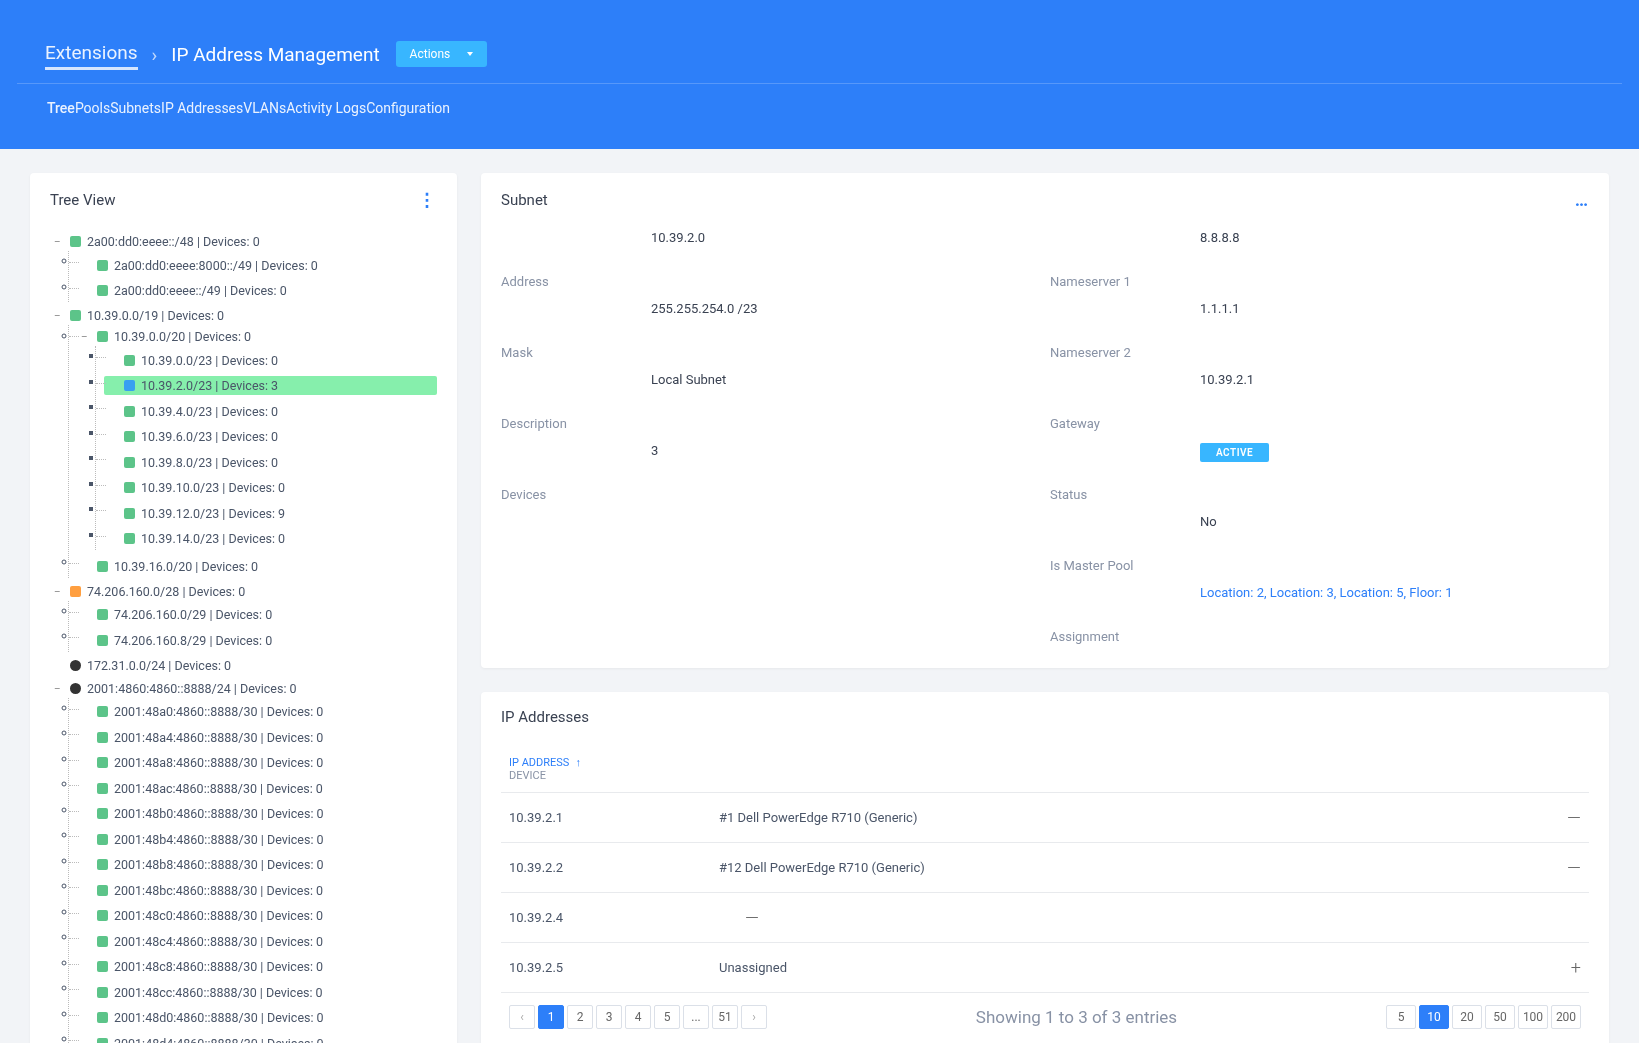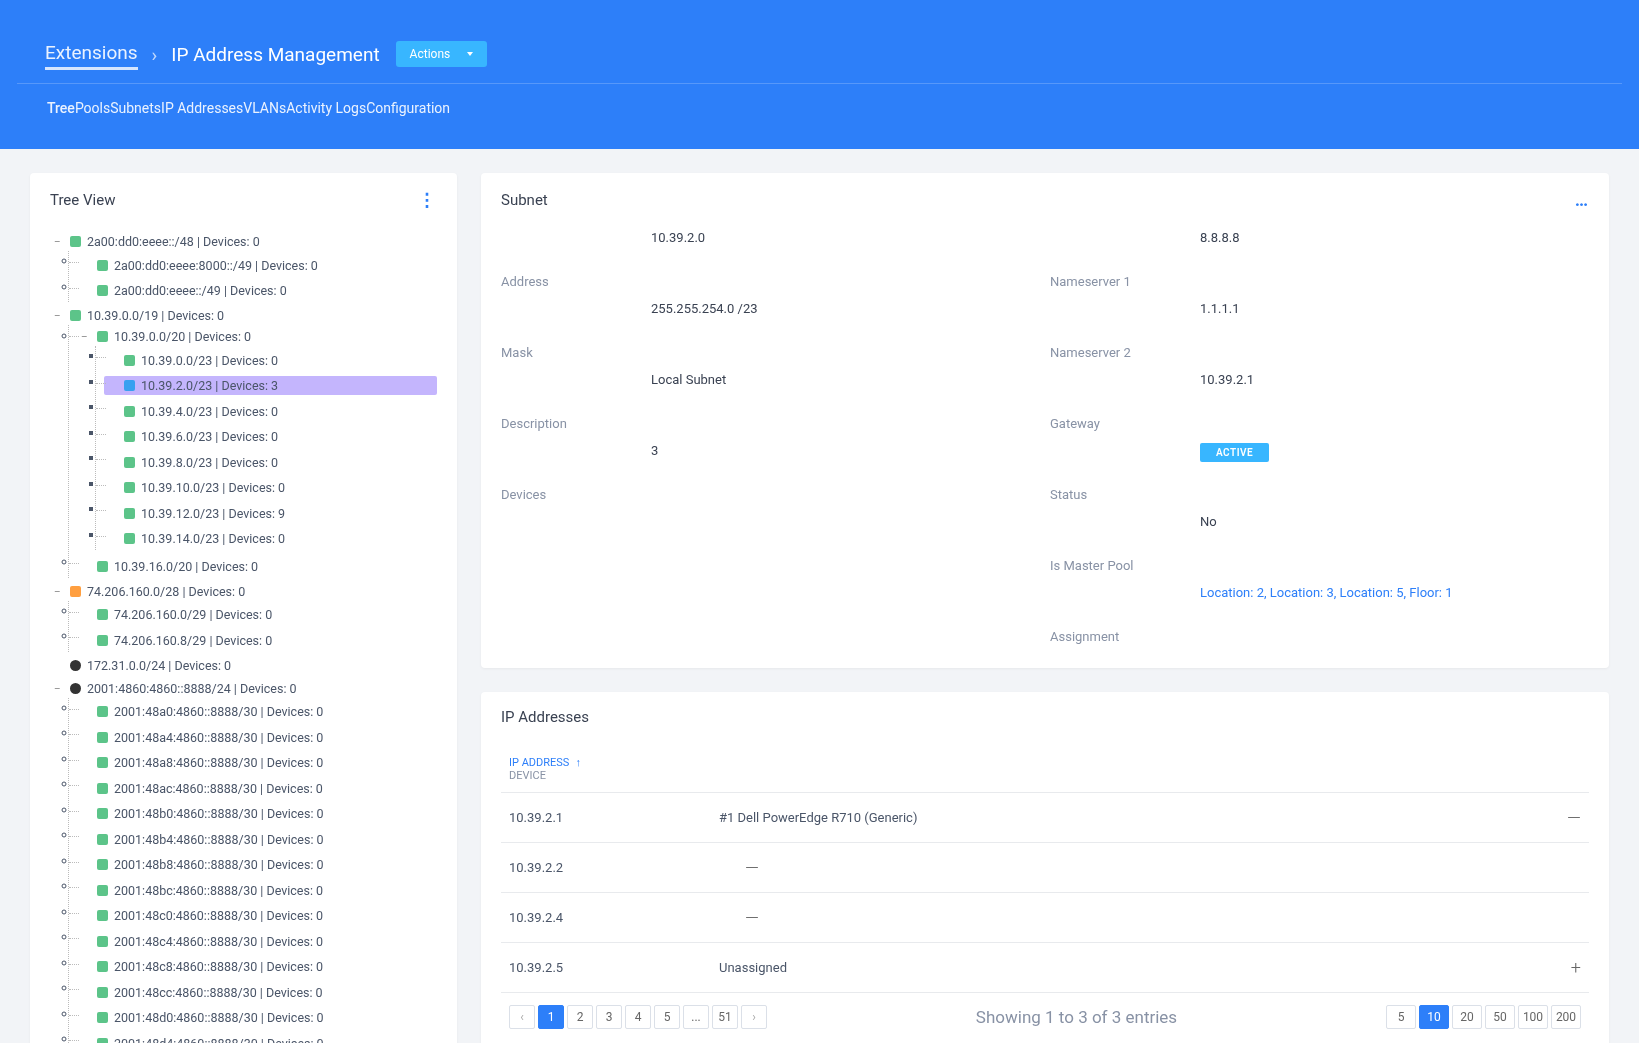--- a/index.html
+++ b/index.html
@@ -23,21 +23,21 @@
 
 .card { background: white; border-radius: 4px; box-shadow: 0 1px 3px rgba(0,0,0,0.05); }
 .card-header { display: flex; justify-content: space-between; align-items: center; padding: 16px 20px 12px; }
 .card-title { font-size: 15px; color: #3a4252; font-weight: 400; }
 .card-menu { color: #2d7ff9; font-size: 18px; cursor: pointer; font-weight: bold; letter-spacing: 1px; }
 .card-body { padding: 8px 20px 24px; }
 
 .tree { list-style: none; }
 .tree-node { position: relative; padding: 2px 0; }
 .tree-row { display: flex; align-items: center; gap: 6px; padding: 2px 4px; cursor: pointer; border-radius: 2px; font-size: 12.5px; color: #4a5568; white-space: nowrap; }
-.tree-row.selected { background: #c4b5fd; }
+.tree-row.selected { background: #86efac; }
 .tree-children { margin-left: 18px; border-left: 1px dotted #bbb; padding-left: 8px; }
 .tree-children > .tree-node::before { content: ''; position:absolute; left:-8px; top:11px; width:10px; border-top:1px dotted #bbb;}
 .tree-toggle { width: 10px; color: #888; font-size: 10px; }
 .ico-green { width:11px; height:11px; border-radius:2px; background:#5cc489; display:inline-block;}
 .ico-orange { width:11px; height:11px; border-radius:2px; background:#ff9f40; display:inline-block;}
 .ico-dark { width:11px; height:11px; border-radius:50%; background:#333; display:inline-block;}
 .ico-blue { width:11px; height:11px; border-radius:2px; background:#38a0f0; display:inline-block;}
 
 .detail-grid { display: grid; grid-template-columns: 140px 1fr 140px 1fr; row-gap: 12px; column-gap: 10px; font-size: 13px; }
 .dl { color: #8892a5; margin-top: 44px; }
@@ -393,20 +393,21 @@
             <div class="col-act"></div>
           </div>
           <div id="ip-rows">
               <div class="ip-row">
                 <div class="col-ip">10.39.2.1</div>
                 <div class="col-dev">#1 Dell PowerEdge R710 (Generic)</div>
                 <div class="col-act">—</div>
               </div>
               <div class="ip-row">
                 <div class="col-ip">10.39.2.2</div>
+                <div class="col-dev">#12 Dell PowerEdge R710 (Generic)</div>
                 <div class="col-act">—</div>
               </div>
               <div class="ip-row">
                 <div class="col-ip">10.39.2.4</div>
                 <div class="col-act">—</div>
               </div>
               <div class="ip-row">
                 <div class="col-ip">10.39.2.5</div>
                 <div class="col-dev">Unassigned</div>
                 <div class="col-act">+</div>

